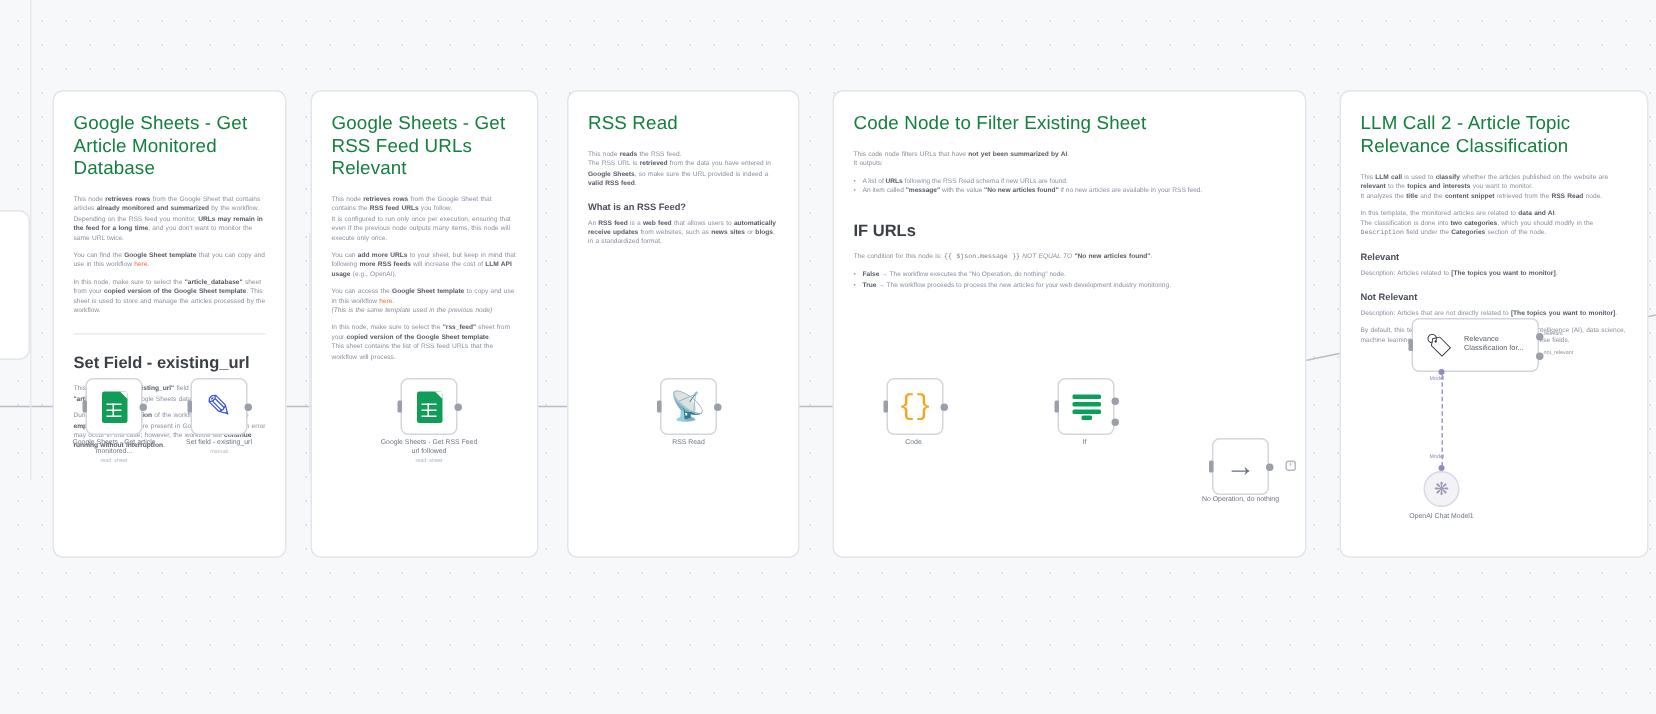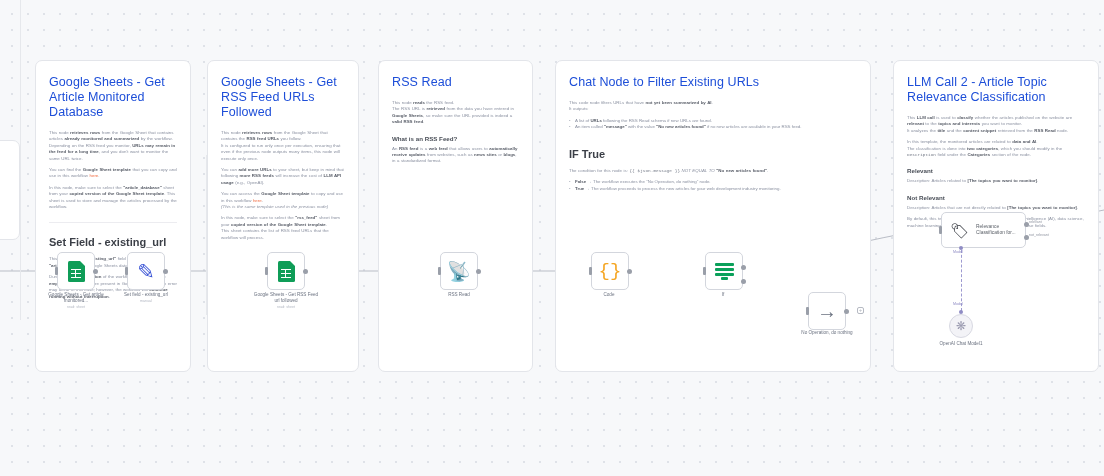--- a/index.html
+++ b/index.html
@@ -24,21 +24,21 @@
     border: 1px solid #e3e5ea;
     border-radius: 7px;
     padding: 14px 13px 12px 13px;
     overflow: hidden;
     box-shadow: 0 0 0 0 rgba(0,0,0,0);
   }
   .note h1 {
     font-size: 12.5px;
     line-height: 15px;
     font-weight: 400;
-    color: #1d4ed8;
+    color: #15803d;
     margin-bottom: 10px;
     letter-spacing: .1px;
   }
   .note h2 {
     font-size: 11px;
     line-height: 14px;
     font-weight: 700;
     color: #3b3f47;
     margin: 12px 0 7px 0;
   }
@@ -253,42 +253,42 @@
     <p>This node <b>retrieves rows</b> from the Google Sheet that contains articles <b>already monitored and summarized</b> by the workflow. Depending on the RSS feed you monitor, <b>URLs may remain in the feed for a long time</b>, and you don't want to monitor the same URL twice.</p>
     <p>You can find the <b>Google Sheet template</b> that you can copy and use in this workflow <a>here</a>.</p>
     <p>In this node, make sure to select the <b>"article_database"</b> sheet from your <b>copied version of the Google Sheet template</b>. This sheet is used to store and manage the articles processed by the workflow.</p>
     <div class="rule"></div>
     <h2>Set Field - existing_url</h2>
     <p>This node sets the <b>"existing_url"</b> field with the value from <b>"article_url"</b> in the Google Sheets database.</p>
     <p>During the <b>first execution</b> of the workflow, this field will be <b>empty</b>, as no articles are present in Google Sheets yet. An error may occur in this case; however, the workflow will <b>continue running without interruption</b>.</p>
   </div>
 
   <div class="note" style="left:207px; top:60px; width:152px; height:312px;">
-    <h1>Google Sheets - Get RSS Feed URLs Followed</h1>
+    <h1>Google Sheets - Get RSS Feed URLs Relevant</h1>
     <p>This node <b>retrieves rows</b> from the Google Sheet that contains the <b>RSS feed URLs</b> you follow.<br>It is configured to run only once per execution, ensuring that even if the previous node outputs many items, this node will execute only once.</p>
     <p>You can <b>add more URLs</b> to your sheet, but keep in mind that following <b>more RSS feeds</b> will increase the cost of <b>LLM API usage</b> (e.g., OpenAI).</p>
     <p>You can access the <b>Google Sheet template</b> to copy and use in this workflow <a>here</a>.<br><i>(This is the same template used in the previous node)</i></p>
     <p>In this node, make sure to select the <b>"rss_feed"</b> sheet from your <b>copied version of the Google Sheet template</b>.<br>This sheet contains the list of RSS feed URLs that the workflow will process.</p>
   </div>
 
   <div class="note" style="left:378px; top:60px; width:155px; height:312px;">
     <h1>RSS Read</h1>
     <p>This node <b>reads</b> the RSS feed.<br>The RSS URL is <b>retrieved</b> from the data you have entered in <b>Google Sheets</b>, so make sure the URL provided is indeed a <b>valid RSS feed</b>.</p>
     <h3>What is an RSS Feed?</h3>
     <p>An <b>RSS feed</b> is a <b>web feed</b> that allows users to <b>automatically receive updates</b> from websites, such as <b>news sites</b> or <b>blogs</b>, in a standardized format.</p>
   </div>
 
   <div class="note" style="left:555px; top:60px; width:316px; height:312px;">
-    <h1>Chat Node to Filter Existing URLs</h1>
+    <h1>Code Node to Filter Existing Sheet</h1>
     <p>This code node filters URLs that have <b>not yet been summarized by AI</b>.<br>It outputs:</p>
     <ul>
       <li>A list of <b>URLs</b> following the RSS Read schema if new URLs are found.</li>
       <li>An item called <b>"message"</b> with the value <b>"No new articles found"</b> if no new articles are available in your RSS feed.</li>
     </ul>
-    <h2 style="margin-top:16px;">IF True</h2>
+    <h2 style="margin-top:16px;">IF URLs</h2>
     <p>The condition for this node is: <span class="code">{{ $json.message }}</span> <i>NOT EQUAL TO</i> <b>"No new articles found"</b>.</p>
     <ul>
       <li><b>False</b> → The workflow executes the "No Operation, do nothing" node.</li>
       <li><b>True</b> → The workflow proceeds to process the new articles for your web development industry monitoring.</li>
     </ul>
   </div>
 
   <div class="note" style="left:893px; top:60px; width:206px; height:312px;">
     <h1>LLM Call 2 - Article Topic Relevance Classification</h1>
     <p>This <b>LLM call</b> is used to <b>classify</b> whether the articles published on the website are <b>relevant</b> to the <b>topics and interests</b> you want to monitor.<br>It analyzes the <b>title</b> and the <b>content snippet</b> retrieved from the <b>RSS Read</b> node.</p>

